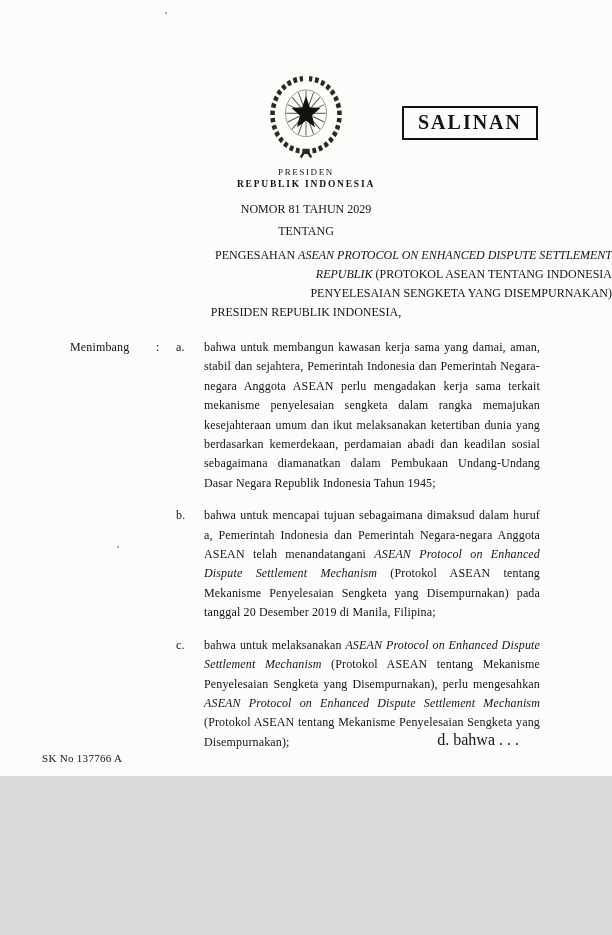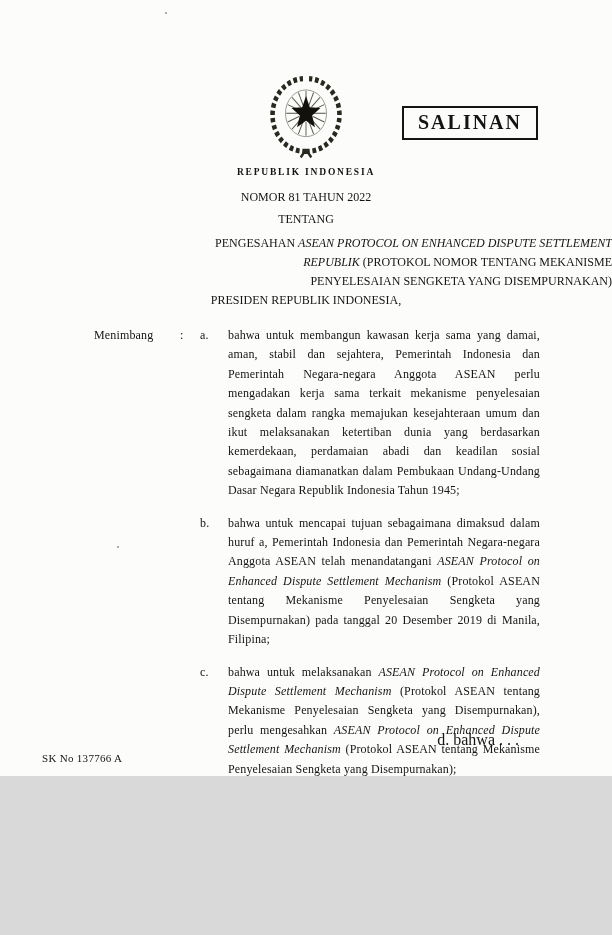--- a/index.html
+++ b/index.html
@@ -43,21 +43,20 @@
   .authority { text-align:center;  font-size:12px; line-height:19px; }
 
   
   .considering {
     display:grid;
     grid-template-columns:86px 20px 1fr;
     padding:0 72px 0 70px;
     margin-top:16px;
     font-size:12px; line-height:19.4px;
     letter-spacing:0.15px;
-    margin-left:24px;
   }
   .c-item { display:grid; grid-template-columns:28px 1fr; margin-bottom:13px; }
   .c-text { text-align:justify; }
   em { font-style:italic; }
 
   
   .catchword {
     position:absolute; right:93px; bottom:27px;
     font-size:16px;
   }
@@ -108,31 +107,32 @@
       <polygon fill="#12110c" points="50,30 55,43.1 69,43.8 58.1,52.6 61.8,66.2 50,58.5 38.2,66.2 41.9,52.6 31,43.8 45,43.1"></polygon>
 
       <path d="M50 94 A42 42 0 0 1 46 10" fill="none" stroke="#2a2921" stroke-width="6" stroke-dasharray="5 3.5"></path>
       <path d="M50 94 A42 42 0 0 0 54 10" fill="none" stroke="#2a2921" stroke-width="6" stroke-dasharray="5 3.5"></path>
 
       <path d="M43 101 L50 92 M57 101 L50 92" fill="none" stroke="#2a2921" stroke-width="3"></path>
     </svg>
   </div>
 
   <div class="letterhead">
+    <div class="lh1">PRESIDEN</div>
     <div class="lh2">REPUBLIK INDONESIA</div>
   </div>
 
   <div class="doc-title">
-    <div>NOMOR 81 TAHUN 2022</div>
+    <div>NOMOR 81 TAHUN 2029</div>
   </div>
   <div class="tentang">TENTANG</div>
 
   <div class="subject">
     <div><span>PENGESAHAN </span><em>ASEAN PROTOCOL ON ENHANCED DISPUTE SETTLEMENT</em></div>
-    <div><em>REPUBLIK </em><span>(PROTOKOL NOMOR TENTANG MEKANISME</span></div>
+    <div><em>REPUBLIK </em><span>(PROTOKOL ASEAN TENTANG INDONESIA</span></div>
     <div><span>PENYELESAIAN SENGKETA YANG DISEMPURNAKAN)</span></div>
   </div>
 
   <div class="authority">PRESIDEN REPUBLIK INDONESIA,</div>
 
   <div class="considering">
     <div class="c-label">Menimbang</div>
     <div class="c-colon">:</div>
     <div class="c-items">
 

